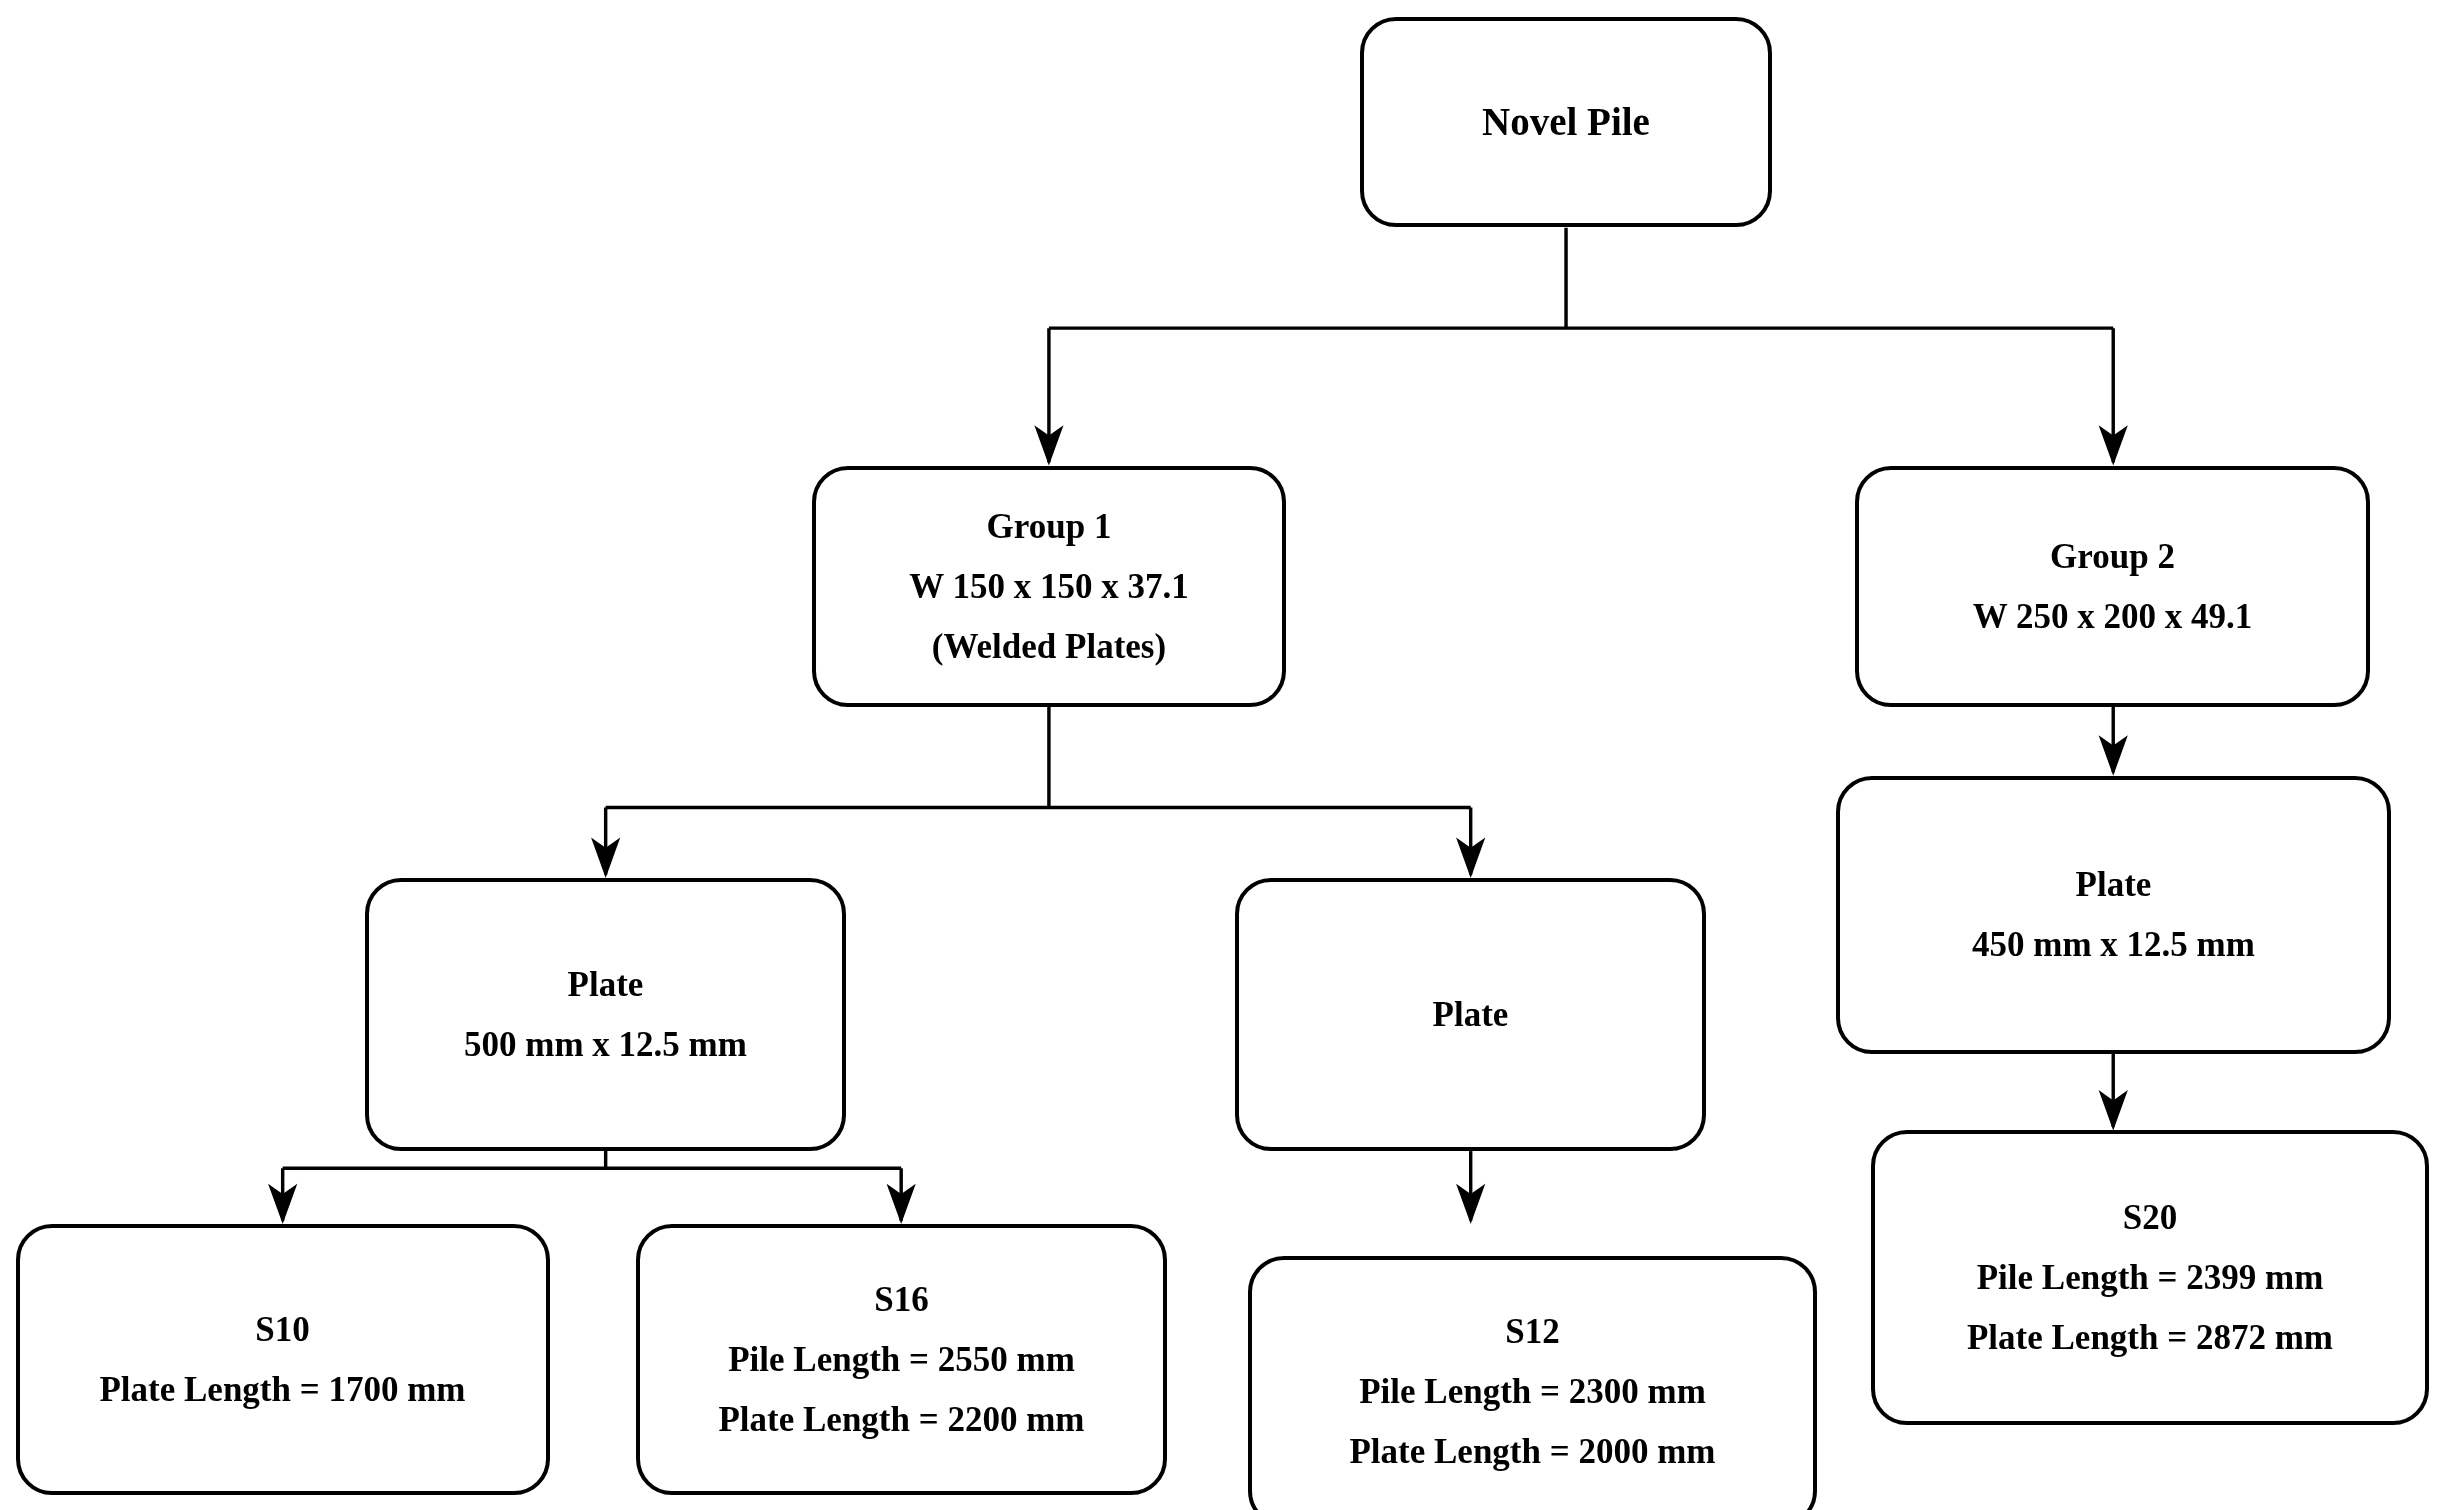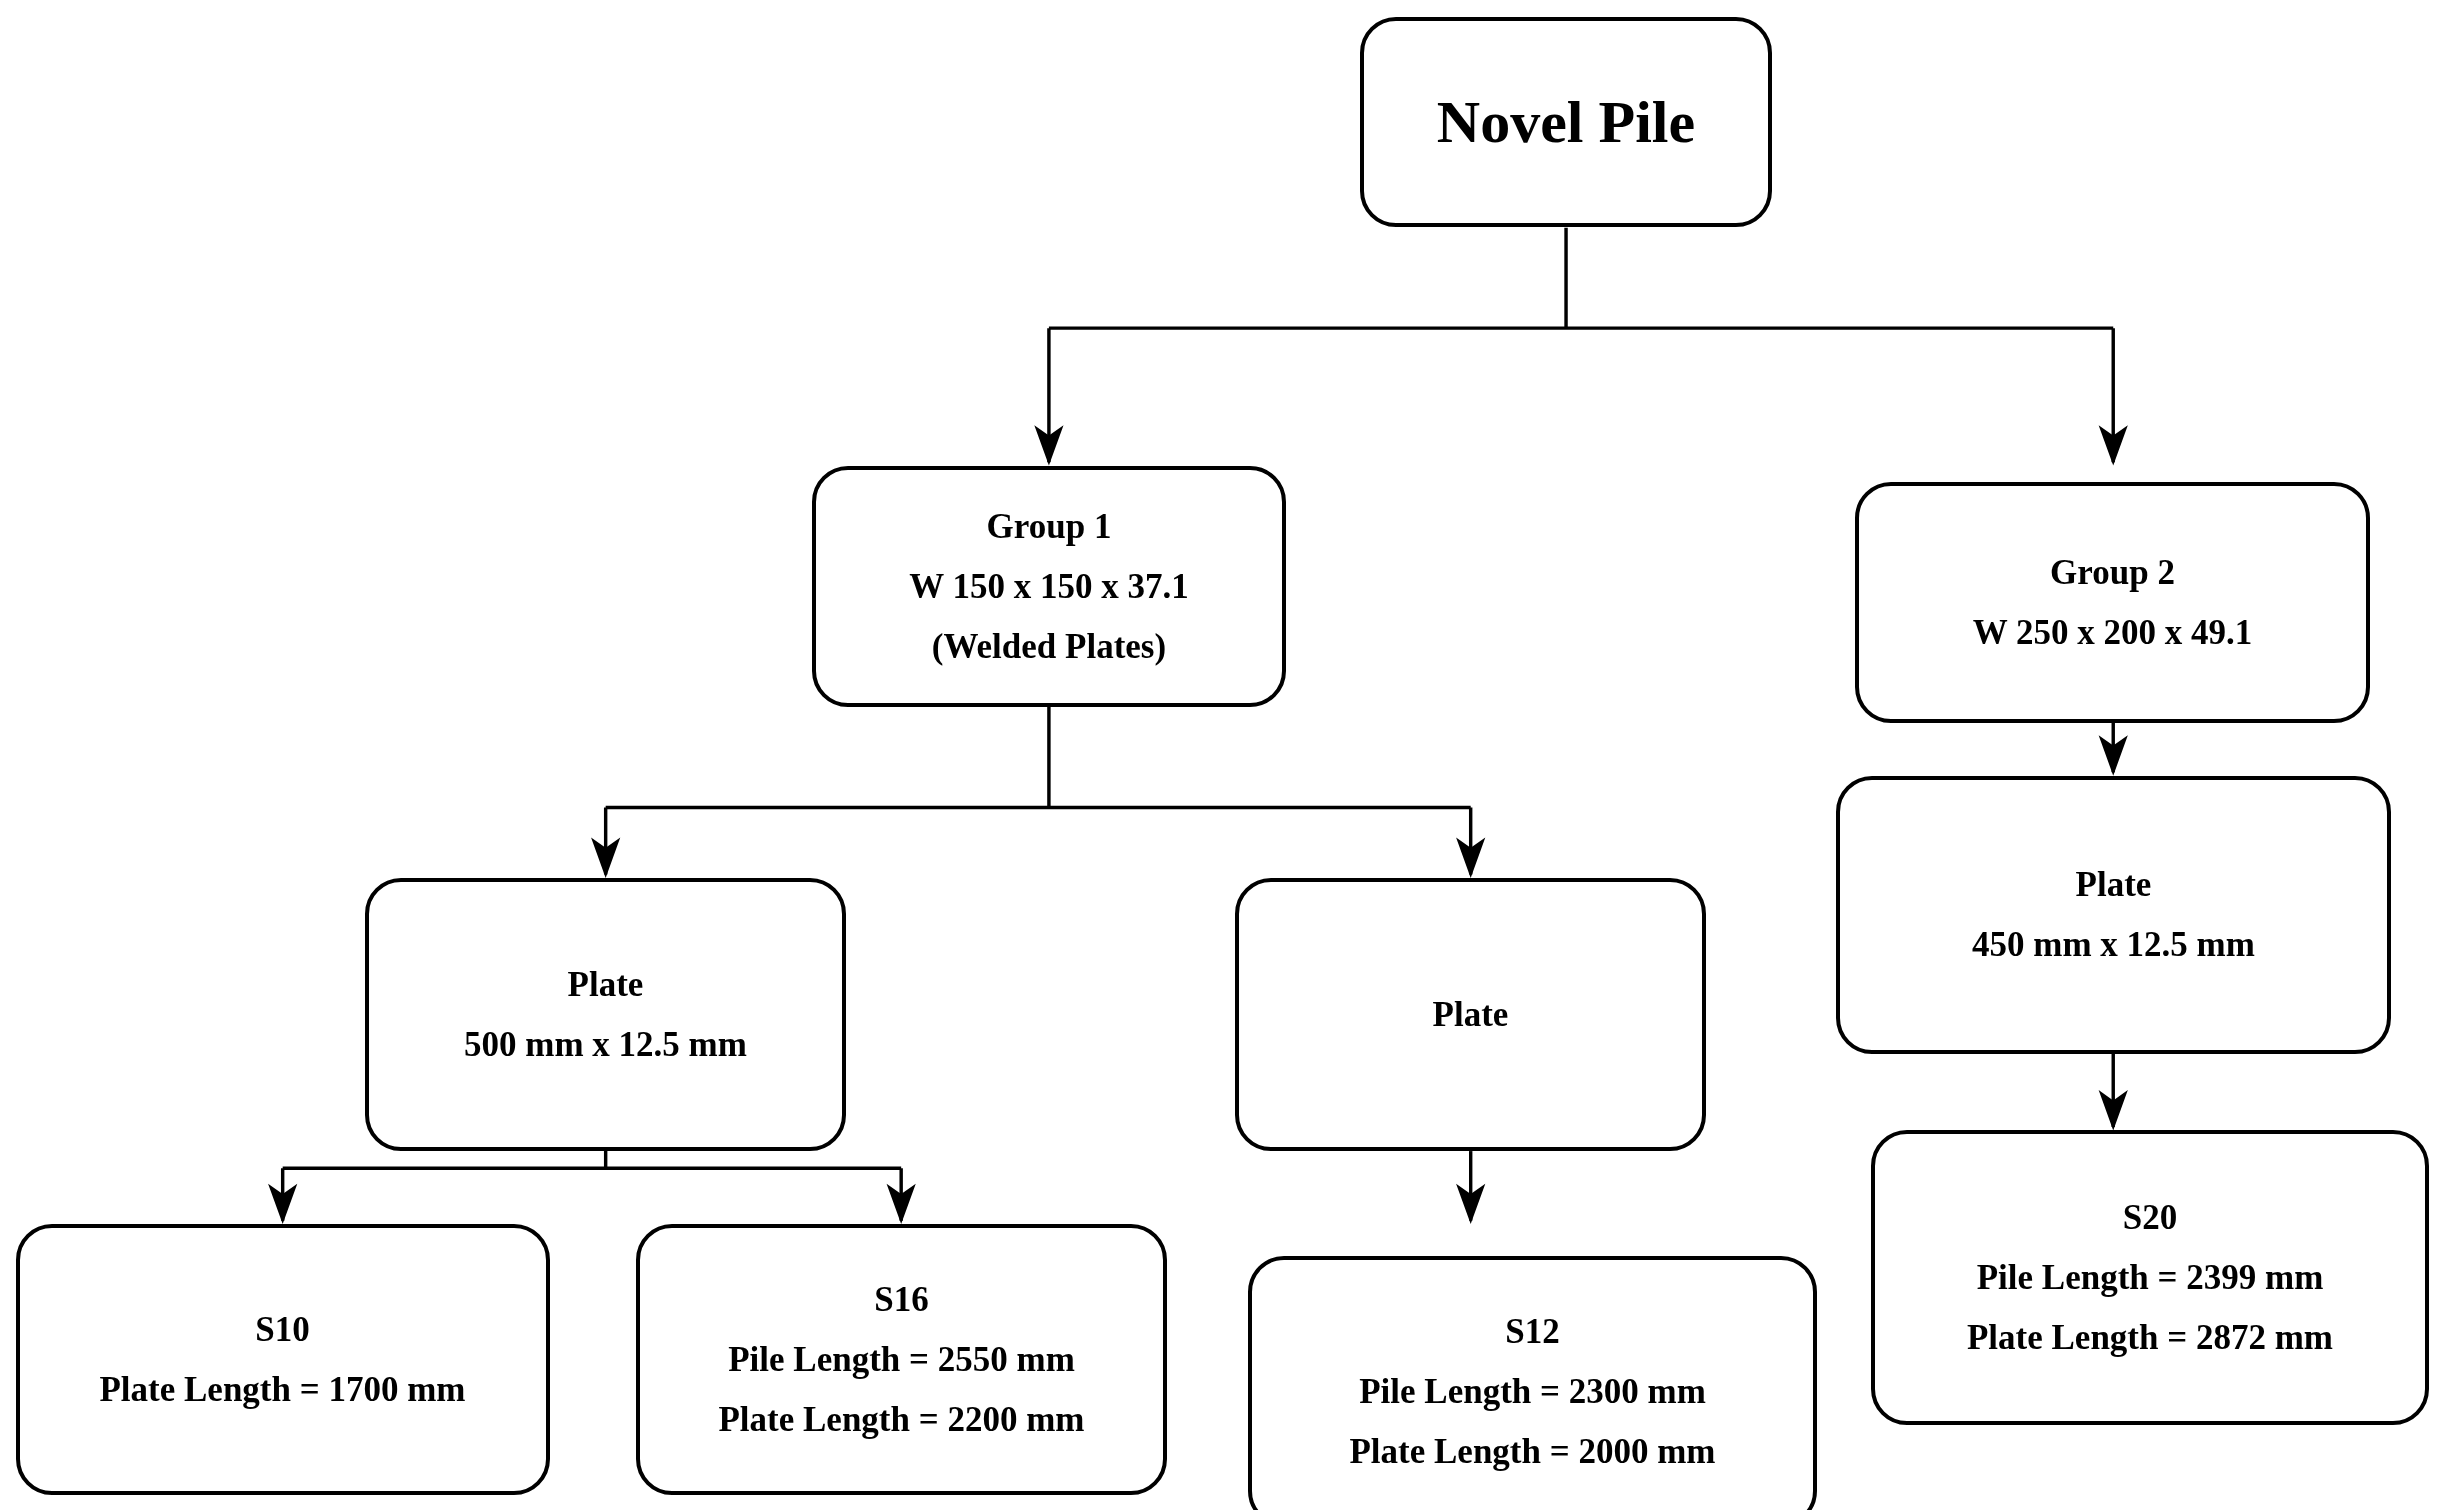--- a/index.html
+++ b/index.html
@@ -36,28 +36,28 @@
     align-items: center;
     text-align: center;
     font-weight: bold;
   }
   .node .line {
     font-size: 35px;
     line-height: 60px;
     white-space: nowrap;
   }
   .node .title-line {
-    font-size: 60px;
+    font-size: 39px;
     line-height: 64px;
     white-space: nowrap;
   }
   
   #node-root     { left: 1360px; top: 17px;   width: 412px; height: 210px; }
   #node-group1   { left: 812px;  top: 466px;  width: 474px; height: 241px; }
-  #node-group2   { left: 1855px; top: 466px;  width: 515px; height: 241px; margin-top: 16px; }
+  #node-group2   { left: 1855px; top: 466px;  width: 515px; height: 241px; }
   #node-plate500 { left: 365px;  top: 878px; width: 481px; height: 273px; }
   #node-plate400 { left: 1235px; top: 878px; width: 471px; height: 273px; }
   #node-plate450 { left: 1836px; top: 776px;  width: 555px; height: 278px; }
   #node-s10      { left: 15.5px;   top: 1224px; width: 534px; height: 271px; }
   #node-s16      { left: 636px;  top: 1224px; width: 531px; height: 271px; }
   #node-s12      { left: 1248px; top: 1224px; width: 569px; height: 271px; margin-top: 32px; }
   #node-s20      { left: 1834px; top: 1130px; width: 558px; height: 295px; margin-left: 37px; }
 </style>
 </head>
 <body>

